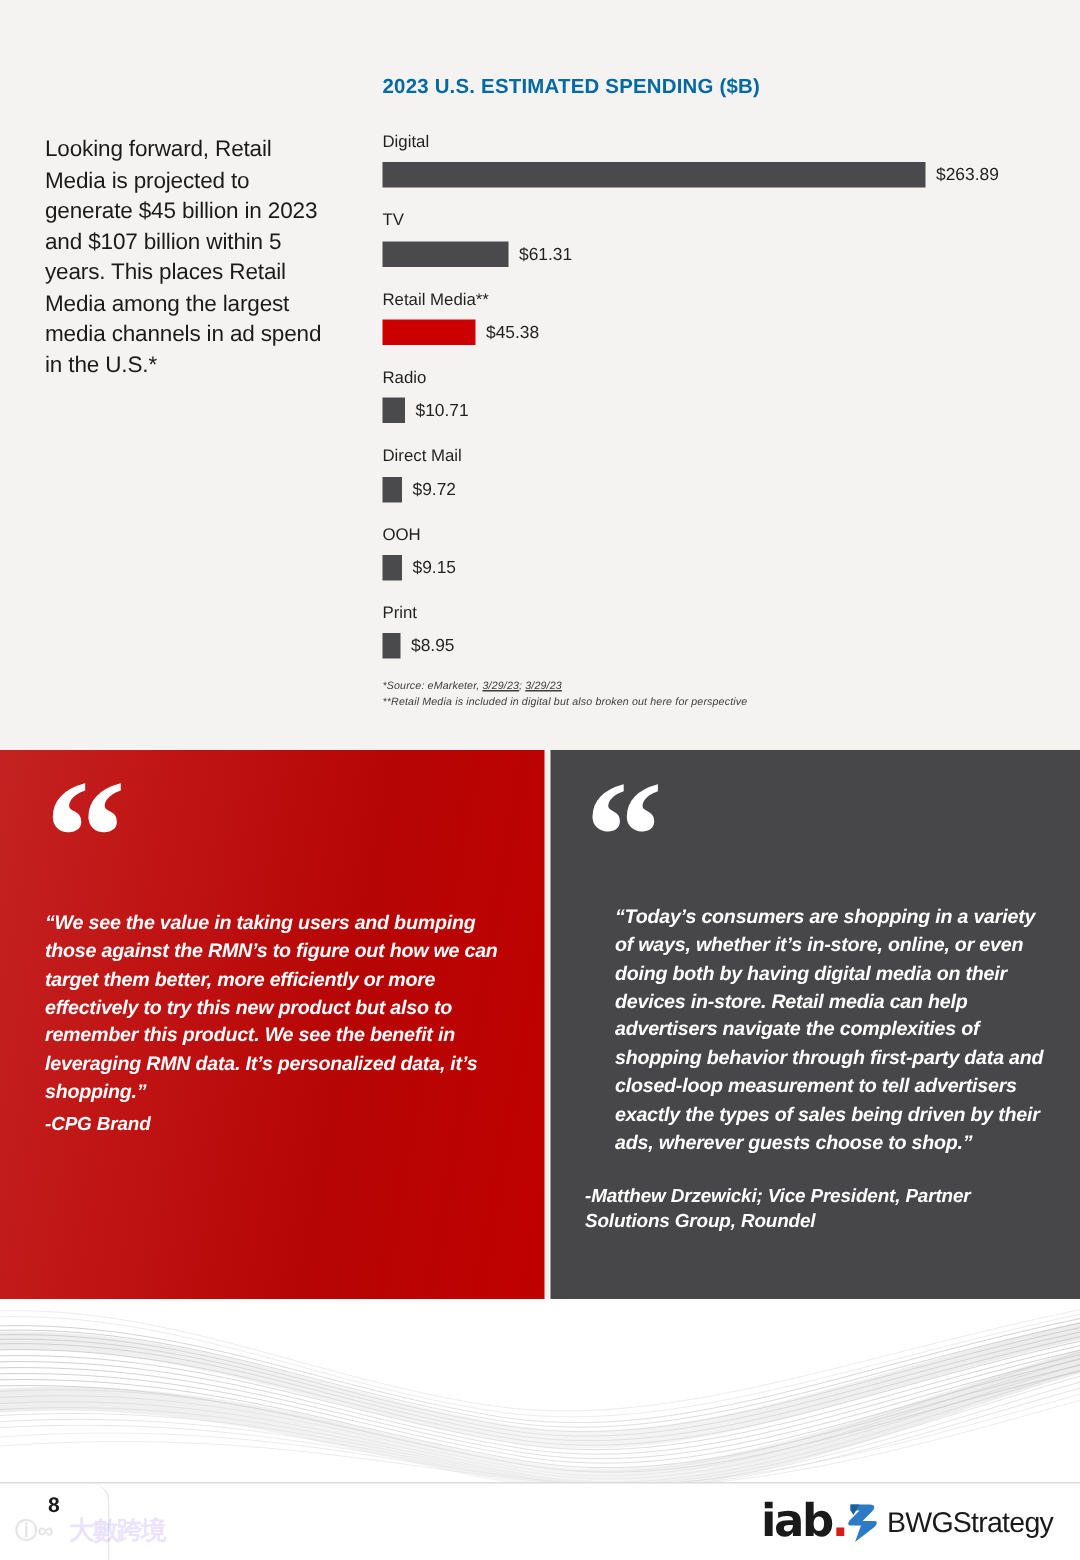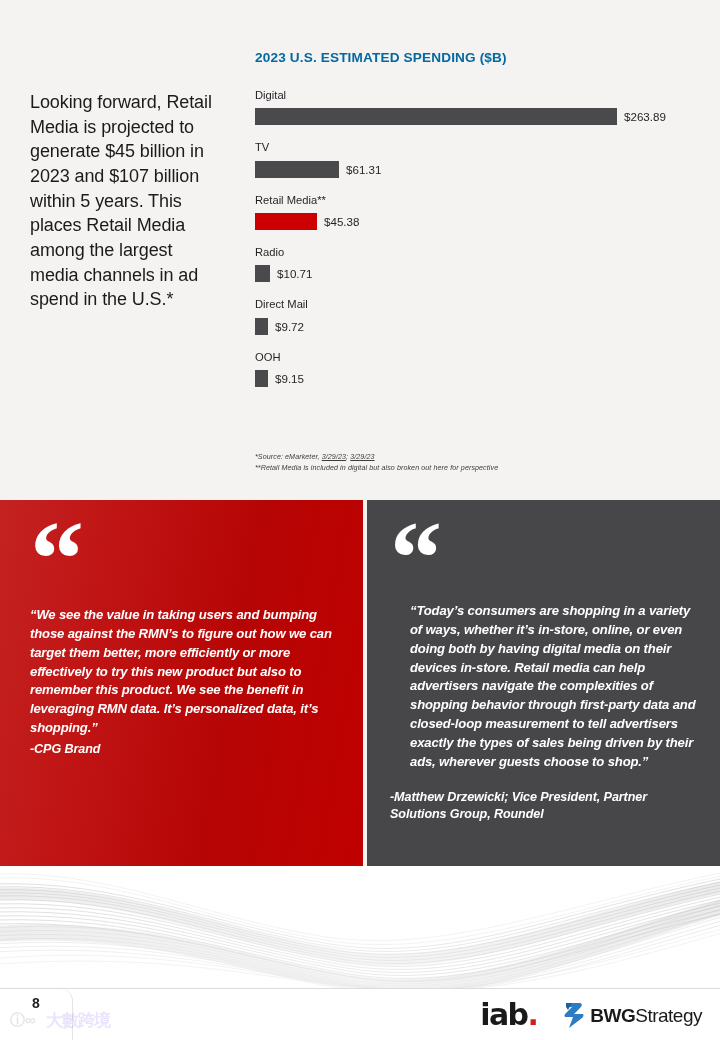--- a/index.html
+++ b/index.html
@@ -31,21 +31,21 @@
     width: 720px;
     height: 498px;
     background: #f4f3f2;
   }
 
   .intro-text {
     position: absolute;
     left: 30px;
     top: 50px;
     width: 186px;
-    font-size: 18px;
+    font-size: 15px;
     line-height: 1.37;
     color: #1b1b1b;
     font-weight: 400;
     letter-spacing: -0.1px;
     margin-top: 40px;
   }
 
   
   .chart {
     position: absolute;
@@ -229,21 +229,20 @@
     pointer-events: none;
   }
 
   .footer-logos {
     position: absolute;
     right: 18px;
     top: 0;
     height: 52px;
     display: flex;
     align-items: center;
-    gap: 26px;
   }
   .logo-iab {
     font-size: 30px;
     font-weight: bold;
     color: #1a1a1a;
     letter-spacing: -1.6px;
     line-height: 1;
     font-family: "DejaVu Sans", sans-serif;
   }
   .logo-iab .dot { color: #d81a1a; }
@@ -251,21 +250,21 @@
     display: flex;
     align-items: center;
     gap: 5px;
   }
   .bwg-text {
     font-size: 19px;
     line-height: 1;
     color: #1a1a1a;
     letter-spacing: -0.5px;
   }
-  .bwg-text .b1 { font-weight: bold; margin-top: 28px; }
+  .bwg-text .b1 { font-weight: normal; margin-top: 28px; }
   .bwg-text .b2 { font-weight: 400; }
 </style>
 </head>
 <body>
 
 <div class="page">
 
   <div class="top-section">
 
     <p class="intro-text">Looking forward, Retail Media is projected to generate $45 billion in 2023 and $107 billion within 5 years. This places Retail Media among the largest media channels in ad spend in the U.S.*</p>
@@ -314,20 +313,27 @@
       </div>
 
       <div class="bar-group">
         <div class="bar-label">OOH</div>
         <div class="bar-row">
           <div class="bar" style="width:13px"></div>
           <div class="bar-value">$9.15</div>
         </div>
       </div>
 
+      <div class="bar-group">
+        <div class="bar-label">Print</div>
+        <div class="bar-row">
+          <div class="bar" style="width:12px"></div>
+          <div class="bar-value">$8.95</div>
+        </div>
+      </div>
     </div>
 
     <div class="chart-footnotes">
       <div><span>*Source: eMarketer, </span><u>3/29/23</u><span>; </span><u>3/29/23</u></div>
       <div>**Retail Media is included in digital but also broken out here for perspective</div>
     </div>
   </div>
 
   <div class="quotes">
 

